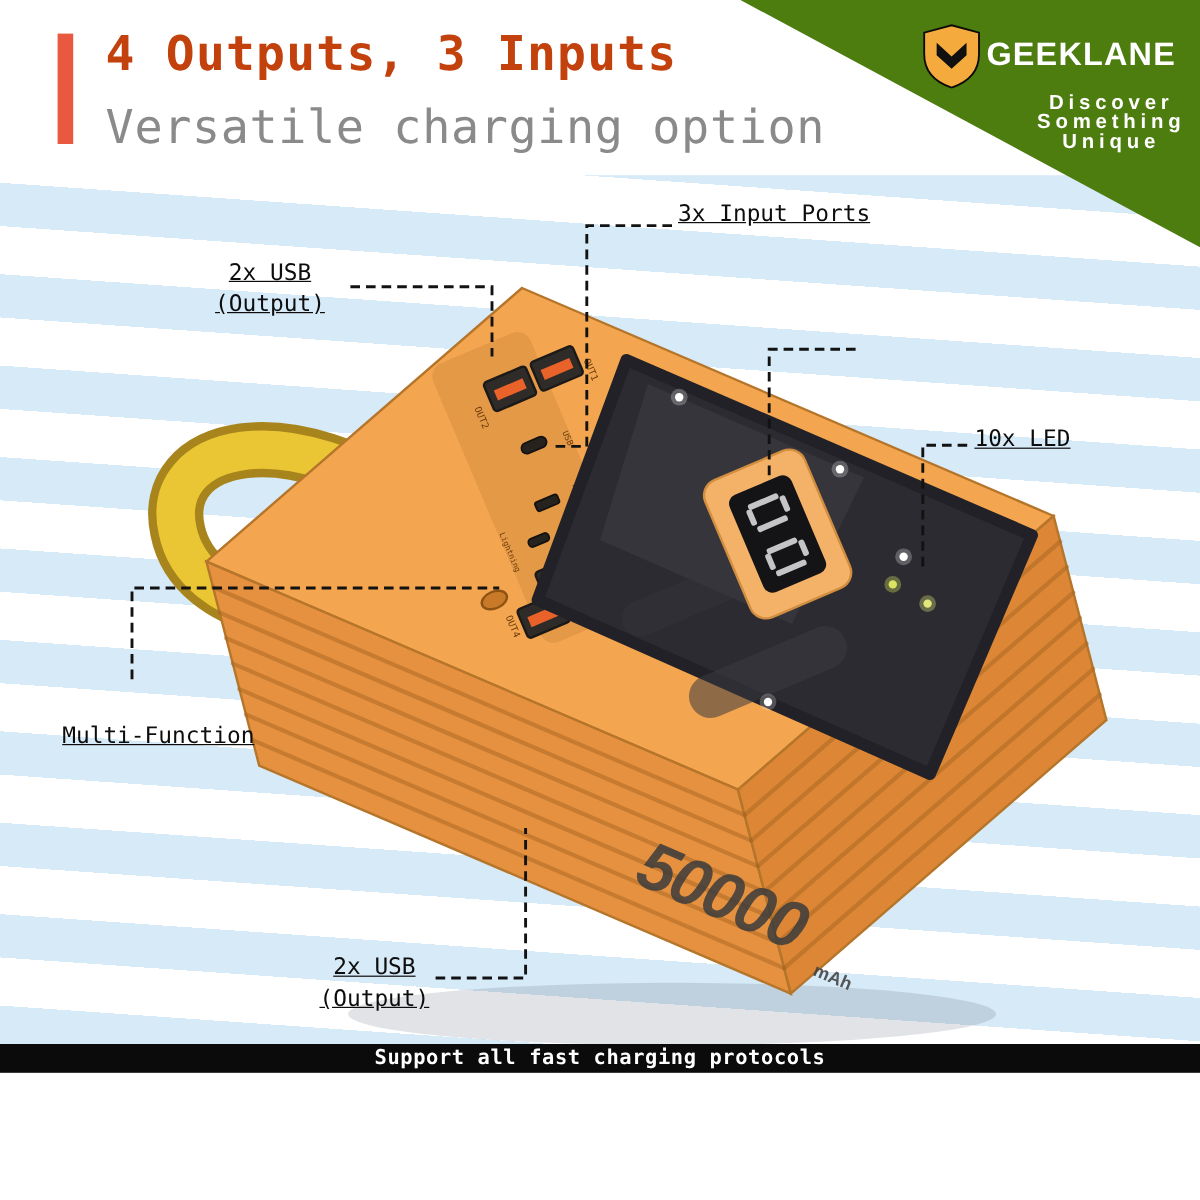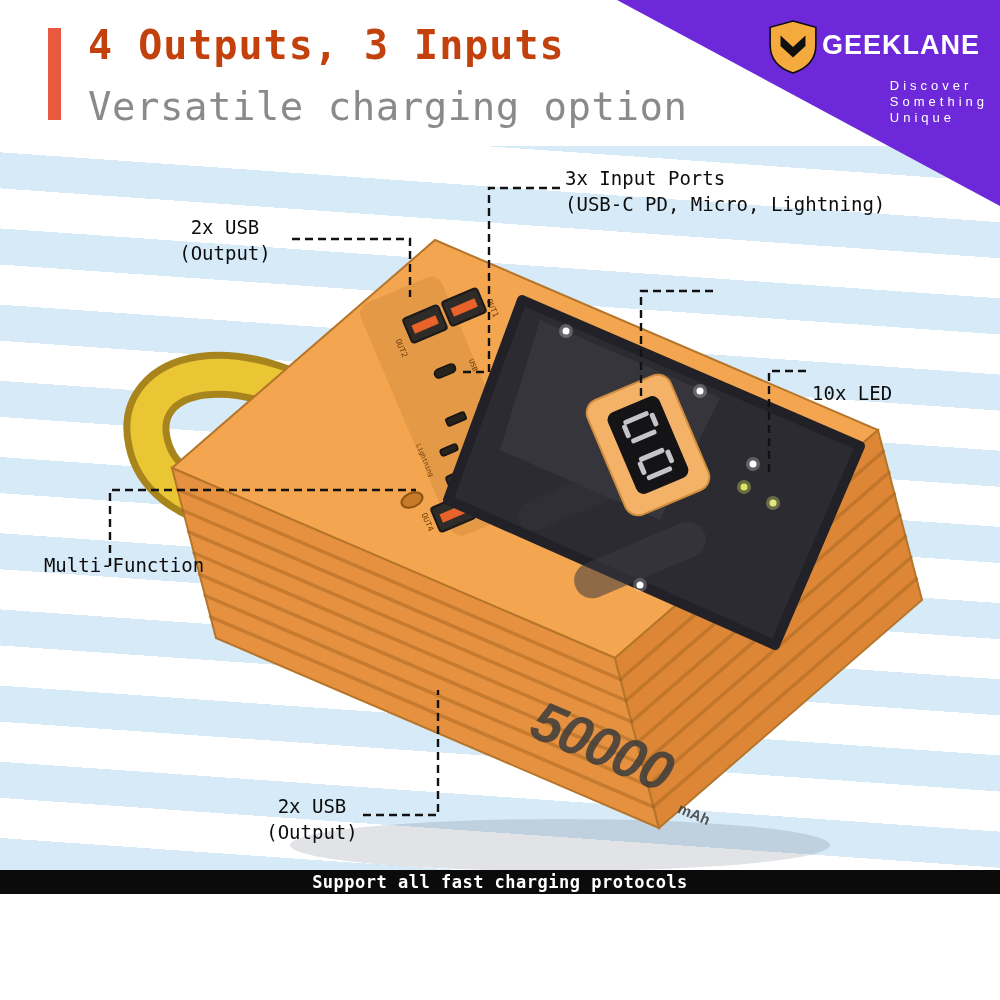--- a/index.html
+++ b/index.html
@@ -10,35 +10,35 @@
   
   .stripes { position:absolute; left:0; top:146px; width:100%; height:726px;
     background:repeating-linear-gradient(184deg, #d7eaf7 0 36px, #ffffff 36px 76px); }
 
   
   .accent-bar { position:absolute; left:48px; top:28px; width:13px; height:92px; background:#e8593f; }
   .page-title { position:absolute; left:88px; top:22px; font-size:40px; font-weight:bold; color:#c2410c; letter-spacing:1px; }
   .page-subtitle { position:absolute; left:88px; top:84px; font-size:39px; color:#8a8a8a; letter-spacing:0.5px; }
 
   
-  .brand-banner { position:absolute; left:617px; top:0; width:383px; height:206px; background:#6d28d9;
+  .brand-banner { position:absolute; left:617px; top:0; width:383px; height:206px; background:#4d7c0f;
     clip-path:polygon(0 0, 100% 0, 100% 100%); }
   .brand-shield { position:absolute; left:152px; top:20px; width:48px; height:54px; }
   .brand-name { position:absolute; left:205px; top:30px; font-family:"Liberation Sans", sans-serif;
     font-weight:900; font-size:27px; letter-spacing:1px; color:#ffffff; }
-  .brand-tagline { position:absolute; right:12px; top:78px; text-align:left; color:#ffffff;
-    font-family:"Liberation Sans", sans-serif; font-size:13px; font-weight:normal; letter-spacing:4px; line-height:16px; }
-
-  
-  .callout { position:absolute; font-size:19px; line-height:1.38; color:#0d0d0d; }
+  .brand-tagline { position:absolute; right:12px; top:78px; text-align:center; color:#ffffff;
+    font-family:"Liberation Sans", sans-serif; font-size:17px; font-weight:bold; letter-spacing:4px; line-height:16px; }
+
+  
+  .callout { position:absolute; font-size:19px; line-height:1.38; color:#0d0d0d;text-decoration:underline; }
   .co-usb-top    { left:160px; top:214px; width:130px; text-align:center; }
   .co-inputs     { left:565px; top:165px; }
   .co-display    { left:718px; top:266px; }
-  .co-led        { left:812px; top:380px; }
-  .co-button     { left:36px;  top:552px; width:176px; text-align:center; }
+  .co-led        { left:812px; top:353px; }
+  .co-button     { left:36px;  top:600px; width:176px; text-align:right; }
   .co-usb-bottom { left:252px; top:793px; width:120px; text-align:center; }
 
   
   .device-svg { position:absolute; left:0; top:0; }
 
   
   .protocol-bar { position:absolute; left:0; top:870px; width:100%; height:24px; background:#0b0b0b;
     display:flex; align-items:center; justify-content:center; }
   .protocol-bar span { color:#fff; font-size:17px; font-weight:bold; letter-spacing:0.5px; }
   .badges { position:absolute; left:0; top:904px; width:100%; height:96px; background:#fff; }
@@ -182,21 +182,20 @@
       <path d="M363 815 L438 815 L438 690"></path>
     </g>
   </svg>
 
   <div class="callout co-usb-top">
     <div>2x USB</div>
     <div>(Output)</div>
   </div>
   <div class="callout co-inputs">
     <div>3x Input Ports</div>
-    <div>(USB-C PD, Micro, Lightning)</div>
   </div>
   <div class="callout co-led">
     <div>10x LED</div>
   </div>
   <div class="callout co-button">
     <div>Multi-Function</div>
   </div>
   <div class="callout co-usb-bottom">
     <div>2x USB</div>
     <div>(Output)</div>

